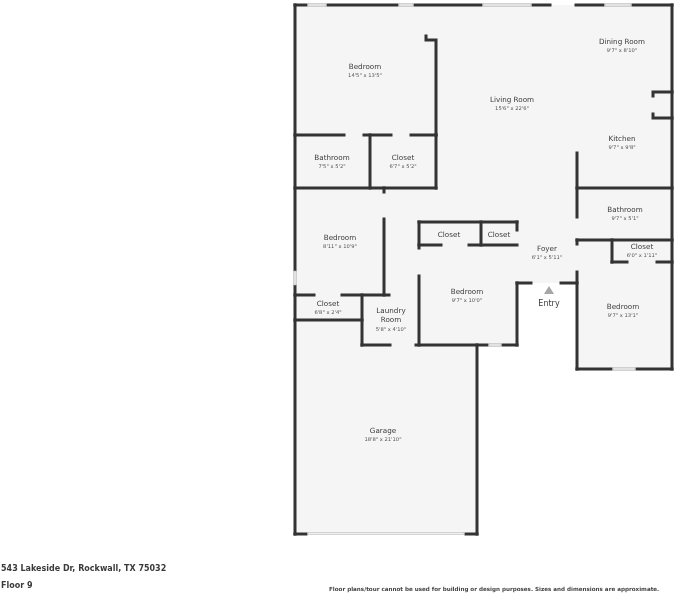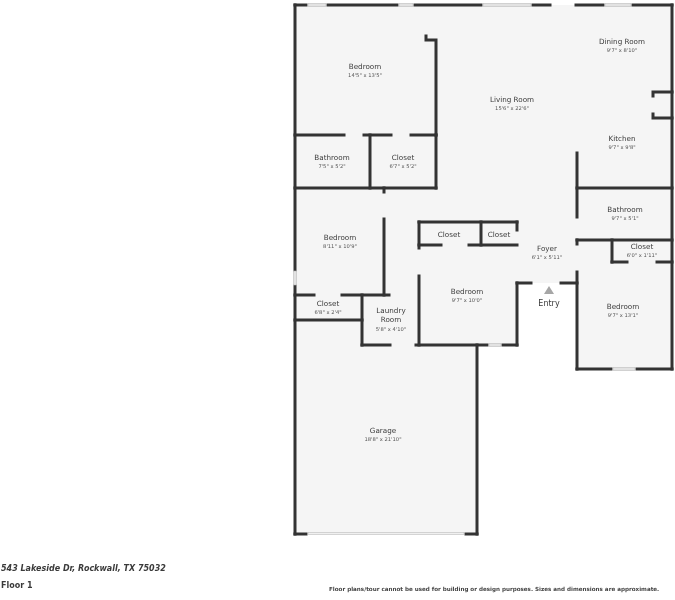--- a/index.html
+++ b/index.html
@@ -1,21 +1,21 @@
 <!DOCTYPE html>
 <html><head>
 <meta charset="utf-8">
 <style>
   html, body { margin: 0; padding: 0; background: #ffffff; }
   body { width: 675px; height: 600px; position: relative; overflow: hidden; font-family: "DejaVu Sans", sans-serif; }
   #plan { position: absolute; left: 0; top: 0; width: 675px; height: 600px; }
   .room-name { font-family: "DejaVu Sans", sans-serif; font-size: 7.2px; fill: #3a3a3a; text-anchor: middle; }
   .room-dim { font-family: "DejaVu Sans", sans-serif; font-size: 5.2px; fill: #555555; text-anchor: middle; }
   .entry-label { font-family: "DejaVu Sans", sans-serif; font-size: 8px; fill: #3a3a3a; text-anchor: middle; }
-  .address { position: absolute; left: 1px; top: 564px; font-size: 8px; color: #3a3a3a; font-weight: bold; white-space: nowrap; font-style: italic; }
+  .address { position: absolute; left: 1px; top: 564px; font-size: 8px; color: #3a3a3a; font-weight: bold; white-space: nowrap; }
   .floor { position: absolute; left: 1px; top: 581px; font-size: 8px; color: #3a3a3a; font-weight: bold; white-space: nowrap; }
   .disclaimer { position: absolute; left: 329px; top: 586px; font-size: 5.6px; color: #444444; font-weight: bold; white-space: nowrap; }
 </style>
 </head>
 <body>
 
 <svg id="plan" viewBox="0 0 675 600" xmlns="http://www.w3.org/2000/svg">
 
   <g fill="#f5f5f5">
     <rect x="295" y="5" width="377" height="183"></rect>
@@ -175,14 +175,14 @@
     <text class="room-dim" x="383" y="441">18'8" x 21'10"</text>
   </g>
 
   <g>
     <polygon points="549,286 544,294 554,294" fill="#a6a6a6"></polygon>
     <text class="entry-label" x="549" y="306">Entry</text>
   </g>
 </svg>
 
 <div class="address">543 Lakeside Dr, Rockwall, TX 75032</div>
-<div class="floor">Floor 1</div>
+<div class="floor">Floor 9</div>
 <div class="disclaimer">Floor plans/tour cannot be used for building or design purposes. Sizes and dimensions are approximate.</div>
 
 </body></html>

